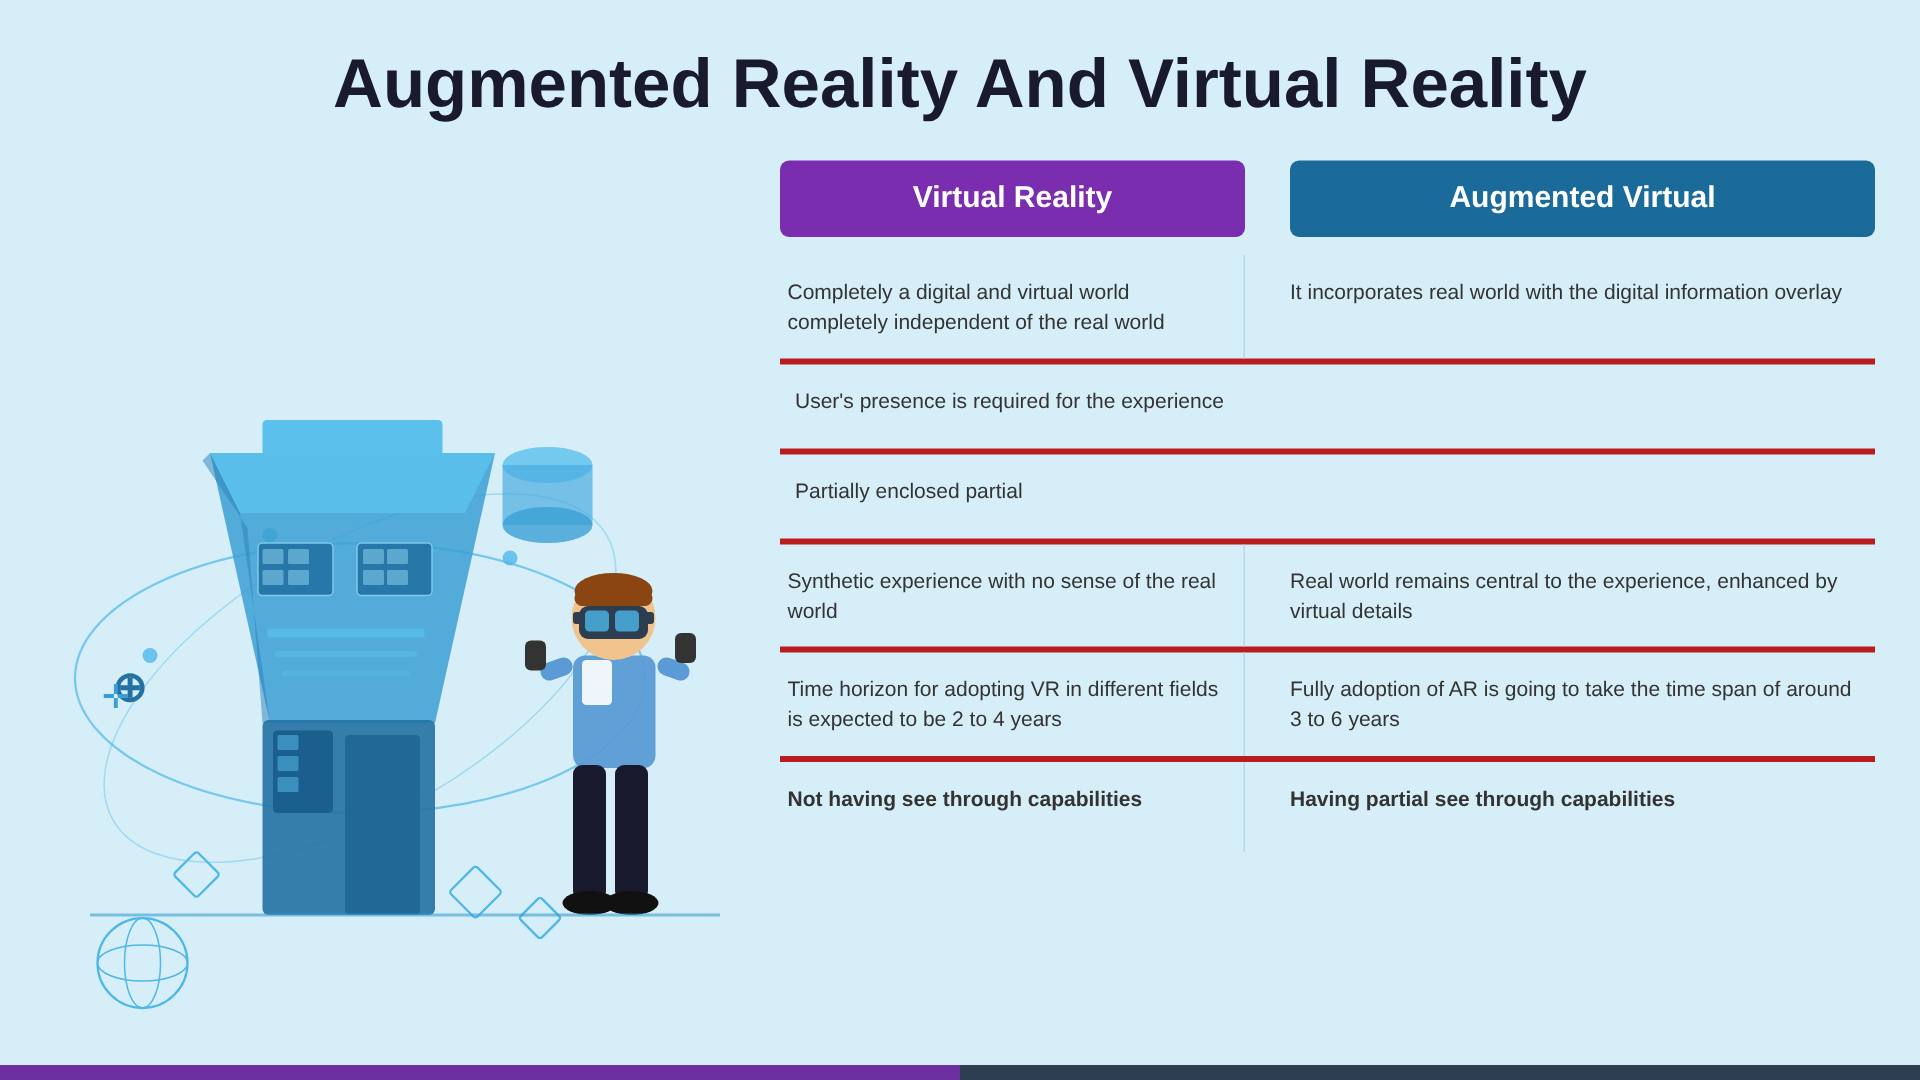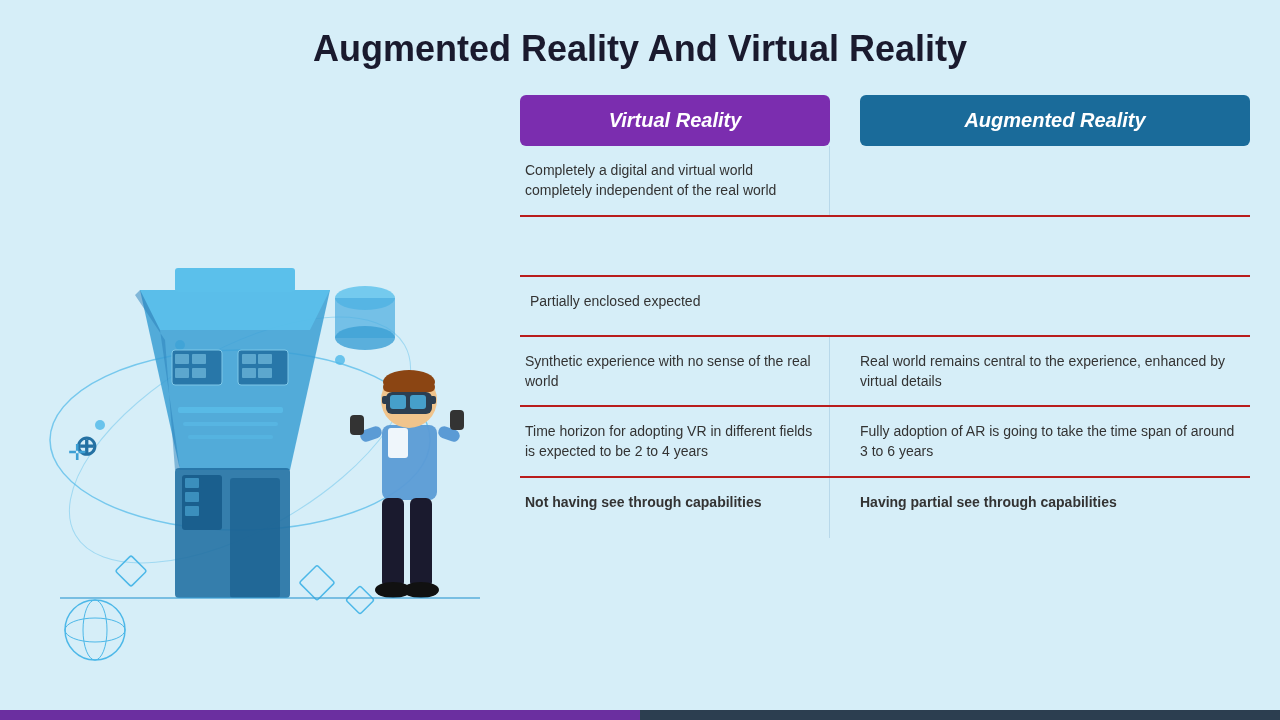--- a/index.html
+++ b/index.html
@@ -7,21 +7,21 @@
       width: 1280px;
       height: 720px;
       background-color: #d6eef8;
       font-family: 'Segoe UI', Arial, sans-serif;
       overflow: hidden;
       position: relative;
     }
 
     .main-title {
       text-align: center;
-      font-size: 36px;
+      font-size: 46px;
       font-weight: 700;
       color: #1a1a2e;
       padding-top: 28px;
       padding-bottom: 20px;
     }
 
     .content-area {
       display: flex;
       flex-direction: row;
       width: 100%;
@@ -41,22 +41,21 @@
     
     .table-area {
       flex: 1;
       padding-right: 30px;
       padding-top: 5px;
     }
 
     .table-headers {
       display: flex;
       gap: 0;
-      margin-bottom: 0;
-      font-style: italic;
+      margin-bottom: 12px;
     }
 
     .header-vr {
       background-color: #7b2daf;
       color: white;
       font-weight: 700;
       font-size: 20px;
       text-align: center;
       padding: 14px 20px;
       width: 310px;
@@ -77,21 +76,21 @@
     }
 
     .comparison-table {
       display: flex;
       flex-direction: column;
       margin-top: 0;
     }
 
     .table-row-item {
       display: flex;
-      border-bottom: 2px solid #b91c1c;
+      border-bottom: 4px solid #b91c1c;
       min-height: 60px;
     }
 
     .cell-vr {
       width: 310px;
       min-width: 310px;
       padding: 14px 15px 14px 5px;
       font-size: 14px;
       color: #333;
       line-height: 1.45;
@@ -213,34 +212,36 @@
       <circle cx="75" cy="500" r="30" fill="none" stroke="#4db8e8" stroke-width="1.5"></circle>
       <ellipse cx="75" cy="500" rx="30" ry="12" fill="none" stroke="#4db8e8" stroke-width="1"></ellipse>
       <ellipse cx="75" cy="500" rx="12" ry="30" fill="none" stroke="#4db8e8" stroke-width="1"></ellipse>
     </svg>
   </div>
 
   <div class="table-area">
 
     <div class="table-headers">
       <div class="header-vr">Virtual Reality</div>
-      <div class="header-ar">Augmented   Reality</div>
+      <div class="header-ar">Augmented   Virtual</div>
     </div>
 
     <div class="comparison-table">
 
       <div class="table-row-item">
         <div class="cell-vr">Completely a digital and virtual world completely independent of the real world</div>
-      </div>
-
-      <div class="table-row-item">
-      </div>
-
-      <div class="table-row-item">
-        <div class="cell-ar">Partially enclosed  expected</div>
+        <div class="cell-ar">It incorporates real world with the digital information overlay</div>
+      </div>
+
+      <div class="table-row-item">
+        <div class="cell-ar">User's  presence is required for the experience</div>
+      </div>
+
+      <div class="table-row-item">
+        <div class="cell-ar">Partially enclosed  partial</div>
       </div>
 
       <div class="table-row-item">
         <div class="cell-vr">Synthetic experience with no sense of the real world</div>
         <div class="cell-ar">Real world remains central to the experience, enhanced by virtual details</div>
       </div>
 
       <div class="table-row-item">
         <div class="cell-vr">Time horizon for adopting VR in different fields is expected to be 2 to 4 years</div>
         <div class="cell-ar">Fully adoption of AR is going to take the time span of around 3 to 6 years</div>

